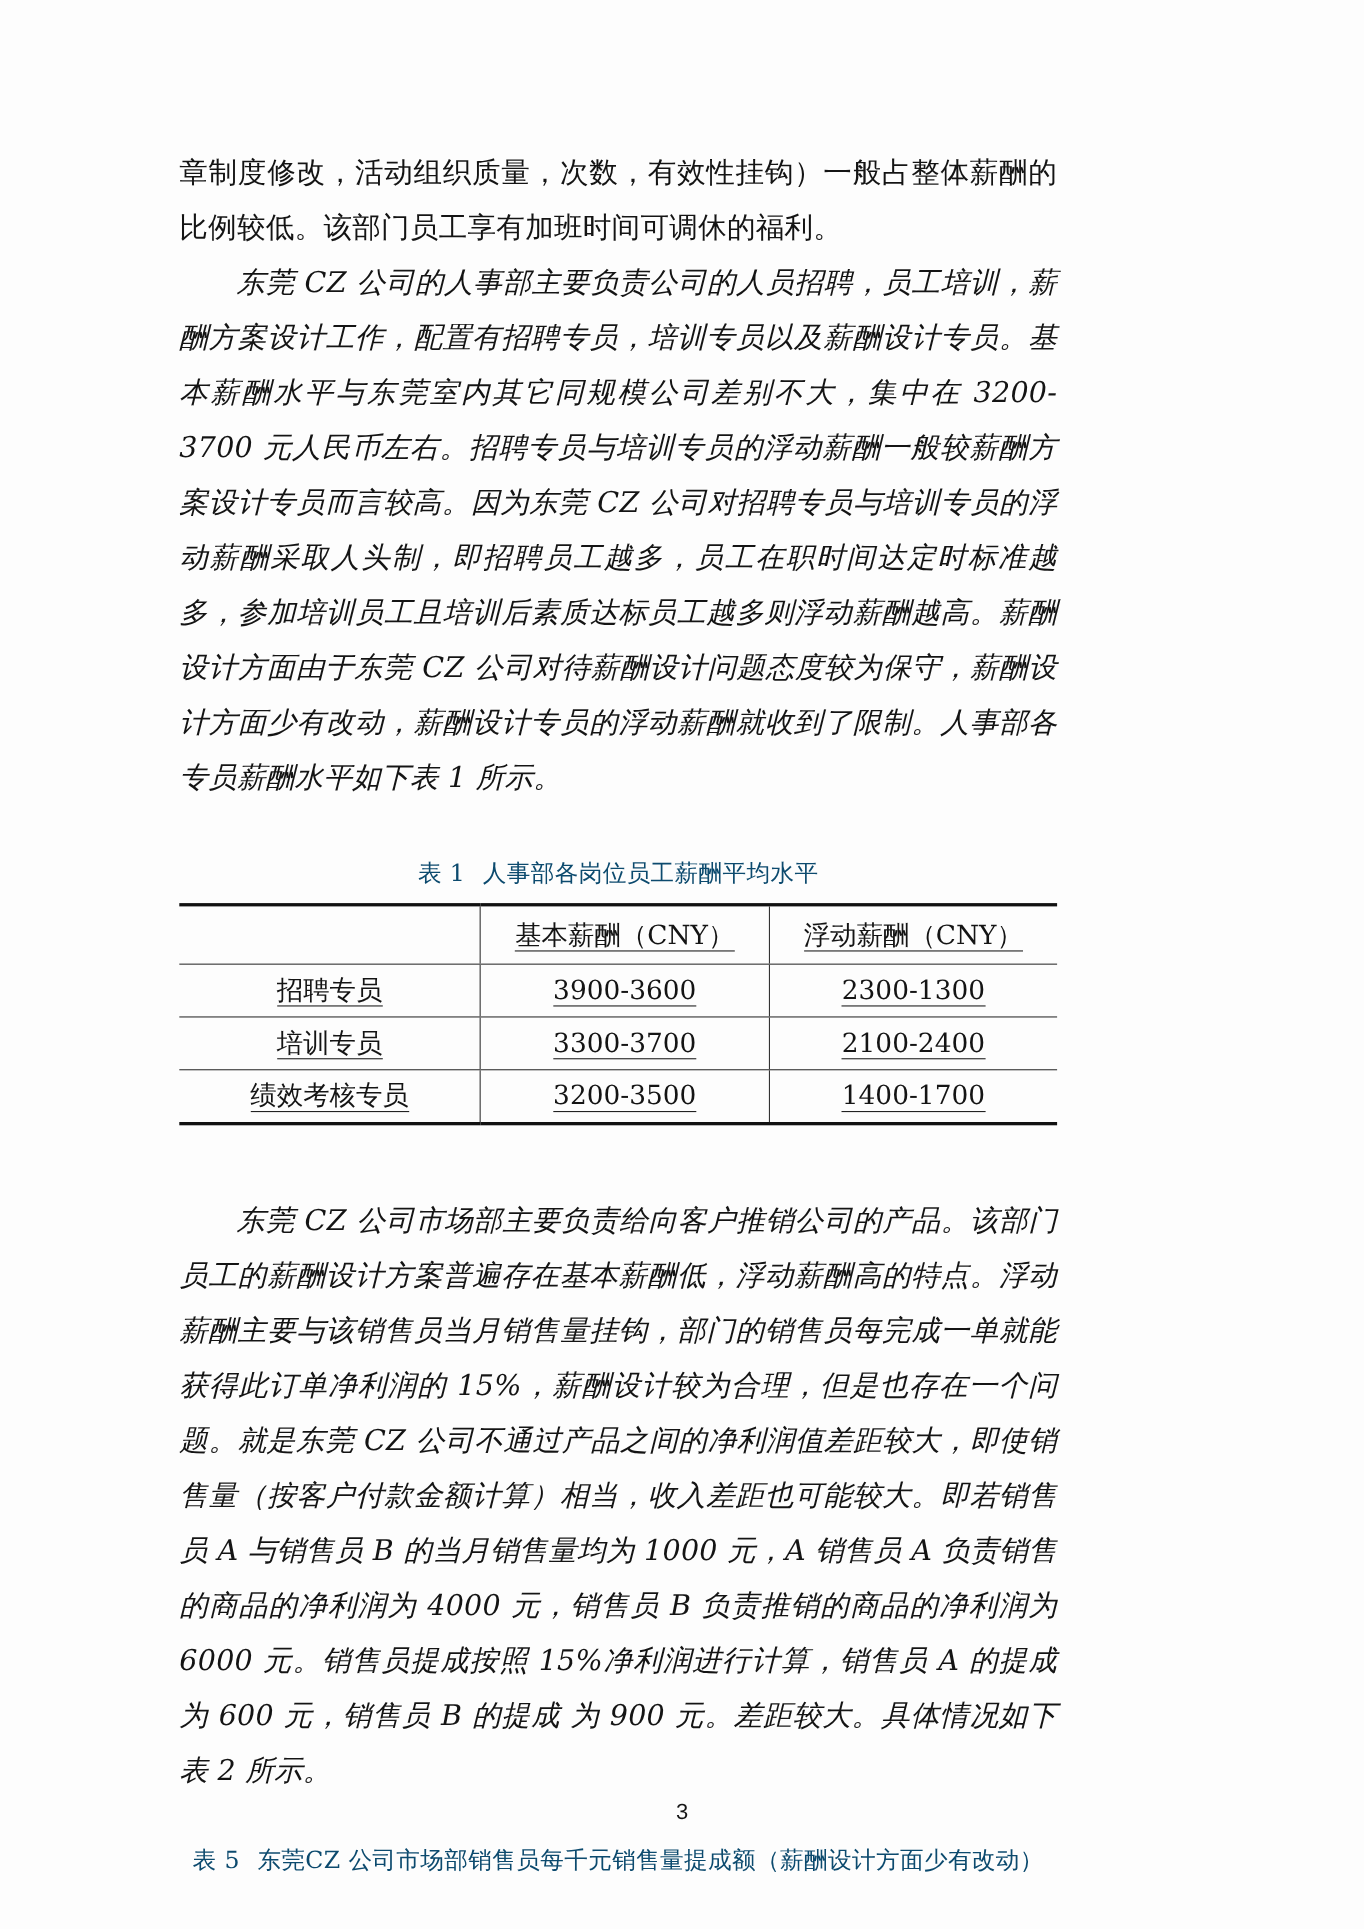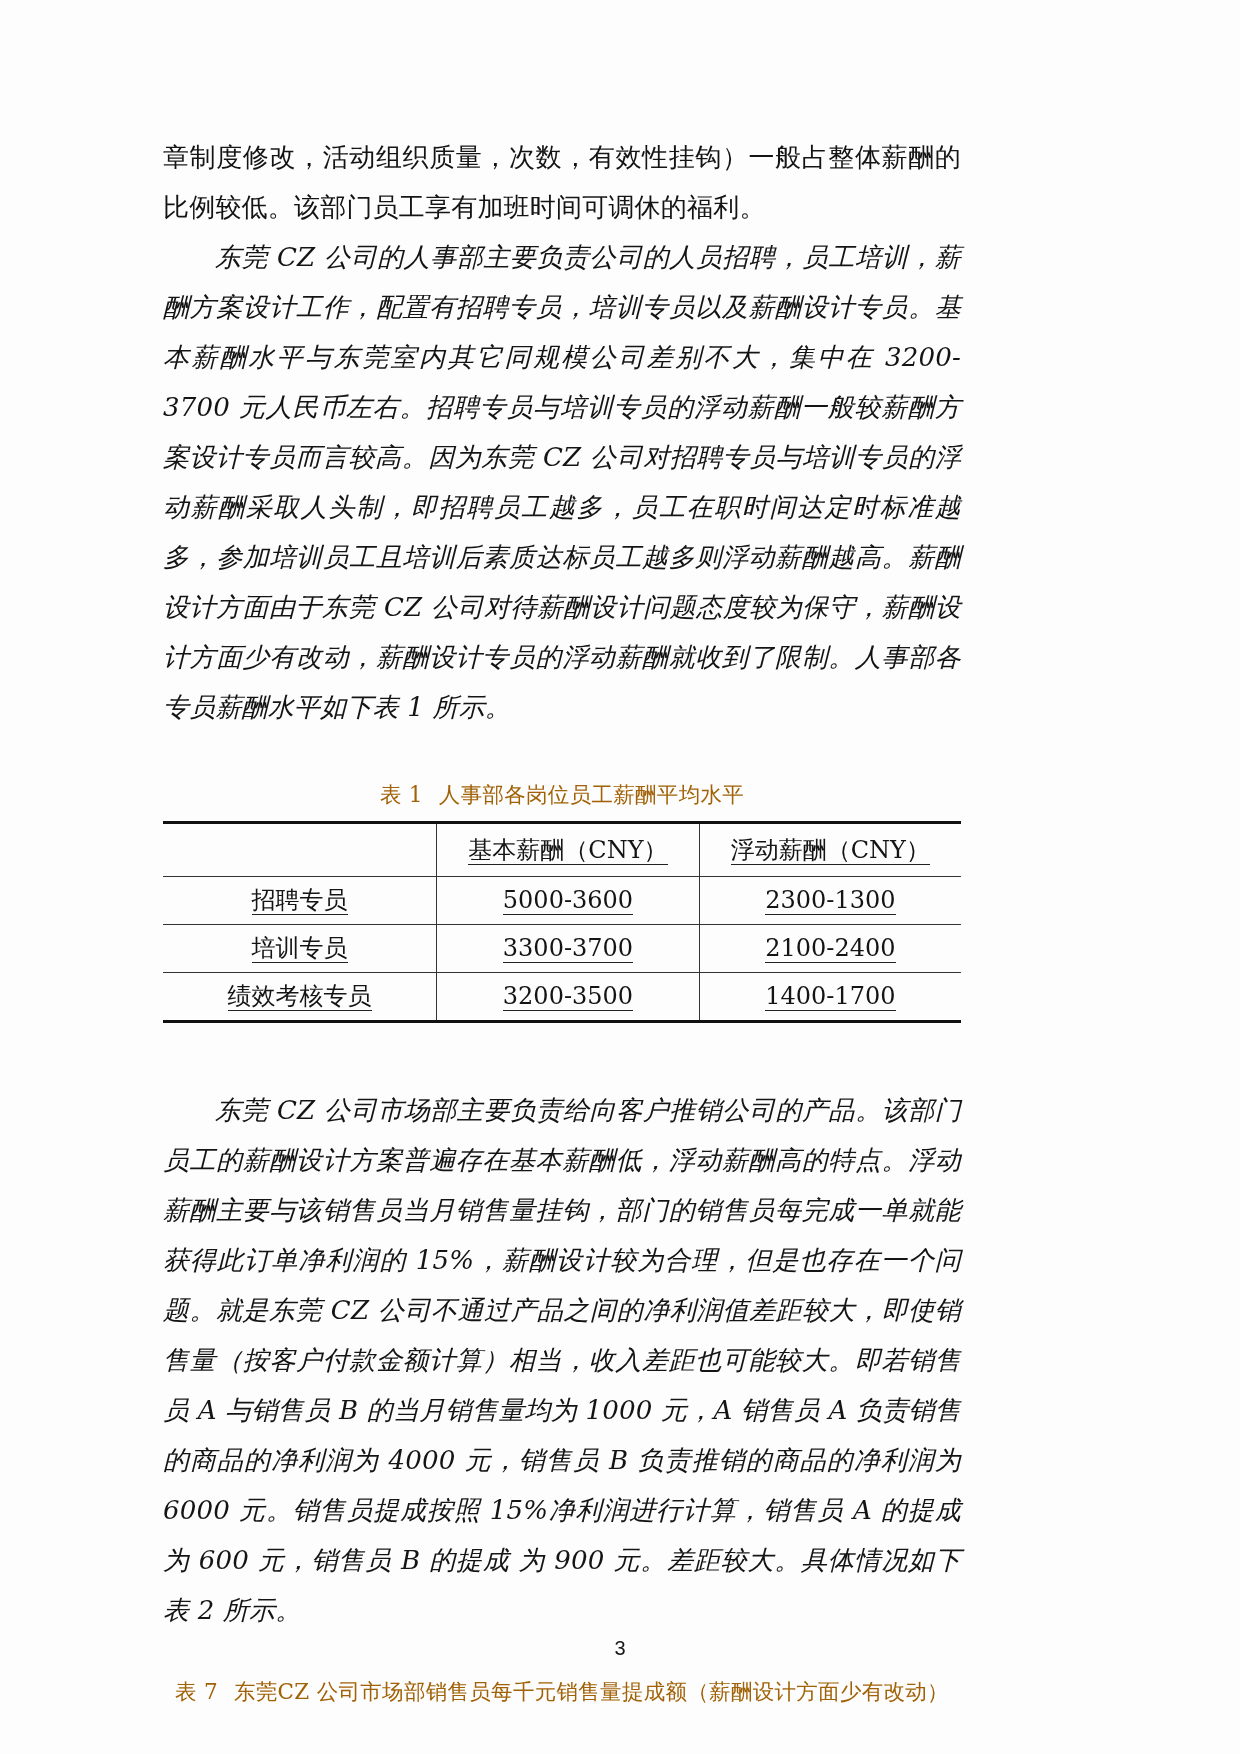--- a/index.html
+++ b/index.html
@@ -38,21 +38,21 @@
     font-style: italic;
   }
   .gap-before-caption {
     height: 46px;
   }
   .table-caption {
     margin: 0;
     font-size: 21.5px;
     line-height: 34px;
     text-align: center;
-    color: #a16207;
+    color: #0c4a6e;
     letter-spacing: 0.3px;
   }
   .caption-num {
     margin-right: 16px;
   }
   table.data-table {
     width: 100%;
     border-collapse: collapse;
     margin-top: 9px;
     table-layout: fixed;
@@ -128,21 +128,21 @@
           <col class="col-c">
       </colgroup>
       <tbody>
         <tr class="top-rule header-row">
           <td><span></span></td>
           <td class="vline-l"><span class="cell-underline">基本薪酬（CNY）</span></td>
           <td class="vline-l"><span class="cell-underline">浮动薪酬（CNY）</span></td>
         </tr>
         <tr class="data-row">
           <td><span class="cell-underline">招聘专员</span></td>
-          <td class="vline-l"><span class="cell-underline">5000-3600</span></td>
+          <td class="vline-l"><span class="cell-underline">3900-3600</span></td>
           <td class="vline-l"><span class="cell-underline">2300-1300</span></td>
         </tr>
         <tr class="data-row">
           <td><span class="cell-underline">培训专员</span></td>
           <td class="vline-l"><span class="cell-underline">3300-3700</span></td>
           <td class="vline-l"><span class="cell-underline">2100-2400</span></td>
         </tr>
         <tr class="data-row last-row">
           <td><span class="cell-underline">绩效考核专员</span></td>
           <td class="vline-l"><span class="cell-underline">3200-3500</span></td>
@@ -150,19 +150,19 @@
         </tr>
       </tbody>
     </table>
 
     <div class="spacer-after-table"></div>
 
     <p class="body-text indent">东莞 CZ 公司市场部主要负责给向客户推销公司的产品。该部门员工的薪酬设计方案普遍存在基本薪酬低，浮动薪酬高的特点。浮动薪酬主要与该销售员当月销售量挂钩，部门的销售员每完成一单就能获得此订单净利润的 15%，薪酬设计较为合理，但是也存在一个问题。就是东莞 CZ 公司不通过产品之间的净利润值差距较大，即使销售量（按客户付款金额计算）相当，收入差距也可能较大。即若销售员 A 与销售员 B 的当月销售量均为 1000 元，A 销售员 A 负责销售的商品的净利润为 4000 元，销售员 B 负责推销的商品的净利润为 6000 元。销售员提成按照 15%净利润进行计算，销售员 A 的提成为 600 元，销售员 B 的提成 为 900 元。差距较大。具体情况如下表 2 所示。</p>
 
     <div class="spacer-mid"></div>
 
-    <p class="table-caption"><span class="caption-num">表 7</span><span>东莞CZ 公司市场部销售员每千元销售量提成额（薪酬设计方面少有改动）</span></p>
+    <p class="table-caption"><span class="caption-num">表 5</span><span>东莞CZ 公司市场部销售员每千元销售量提成额（薪酬设计方面少有改动）</span></p>
 
   </div>
 
   <div class="page-number">3</div>
 
 </div>
 
 </body></html>

